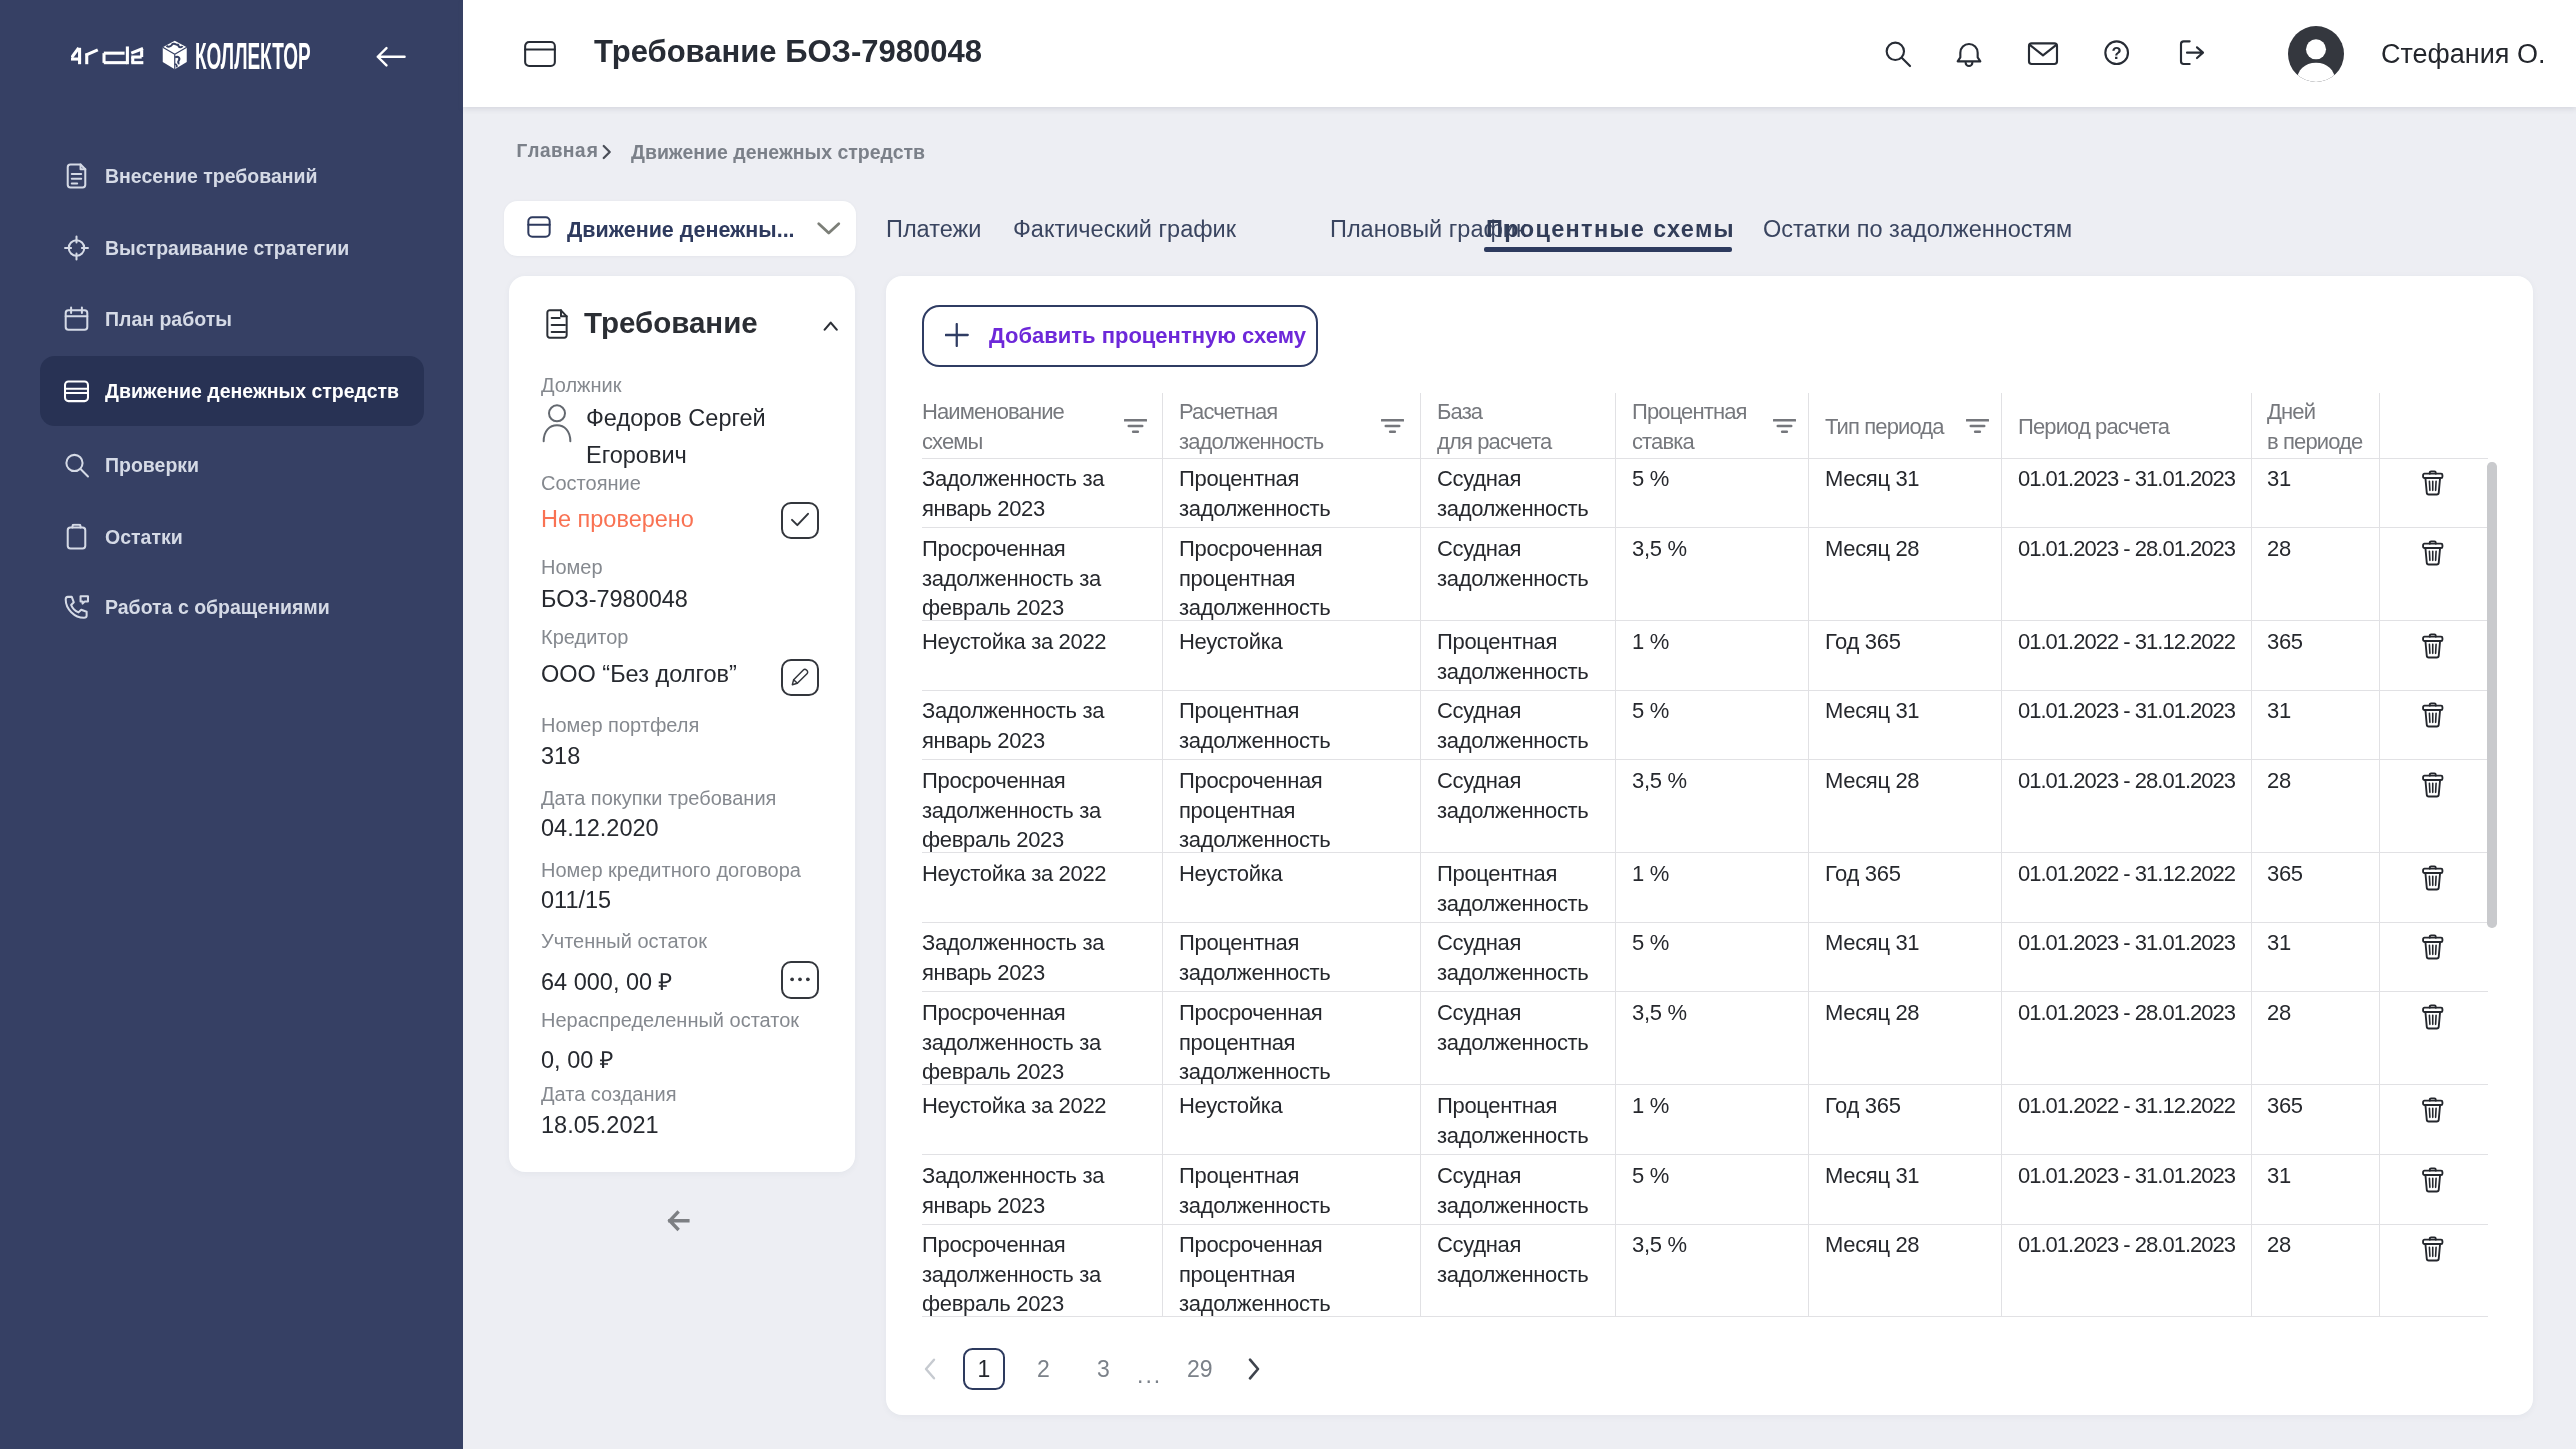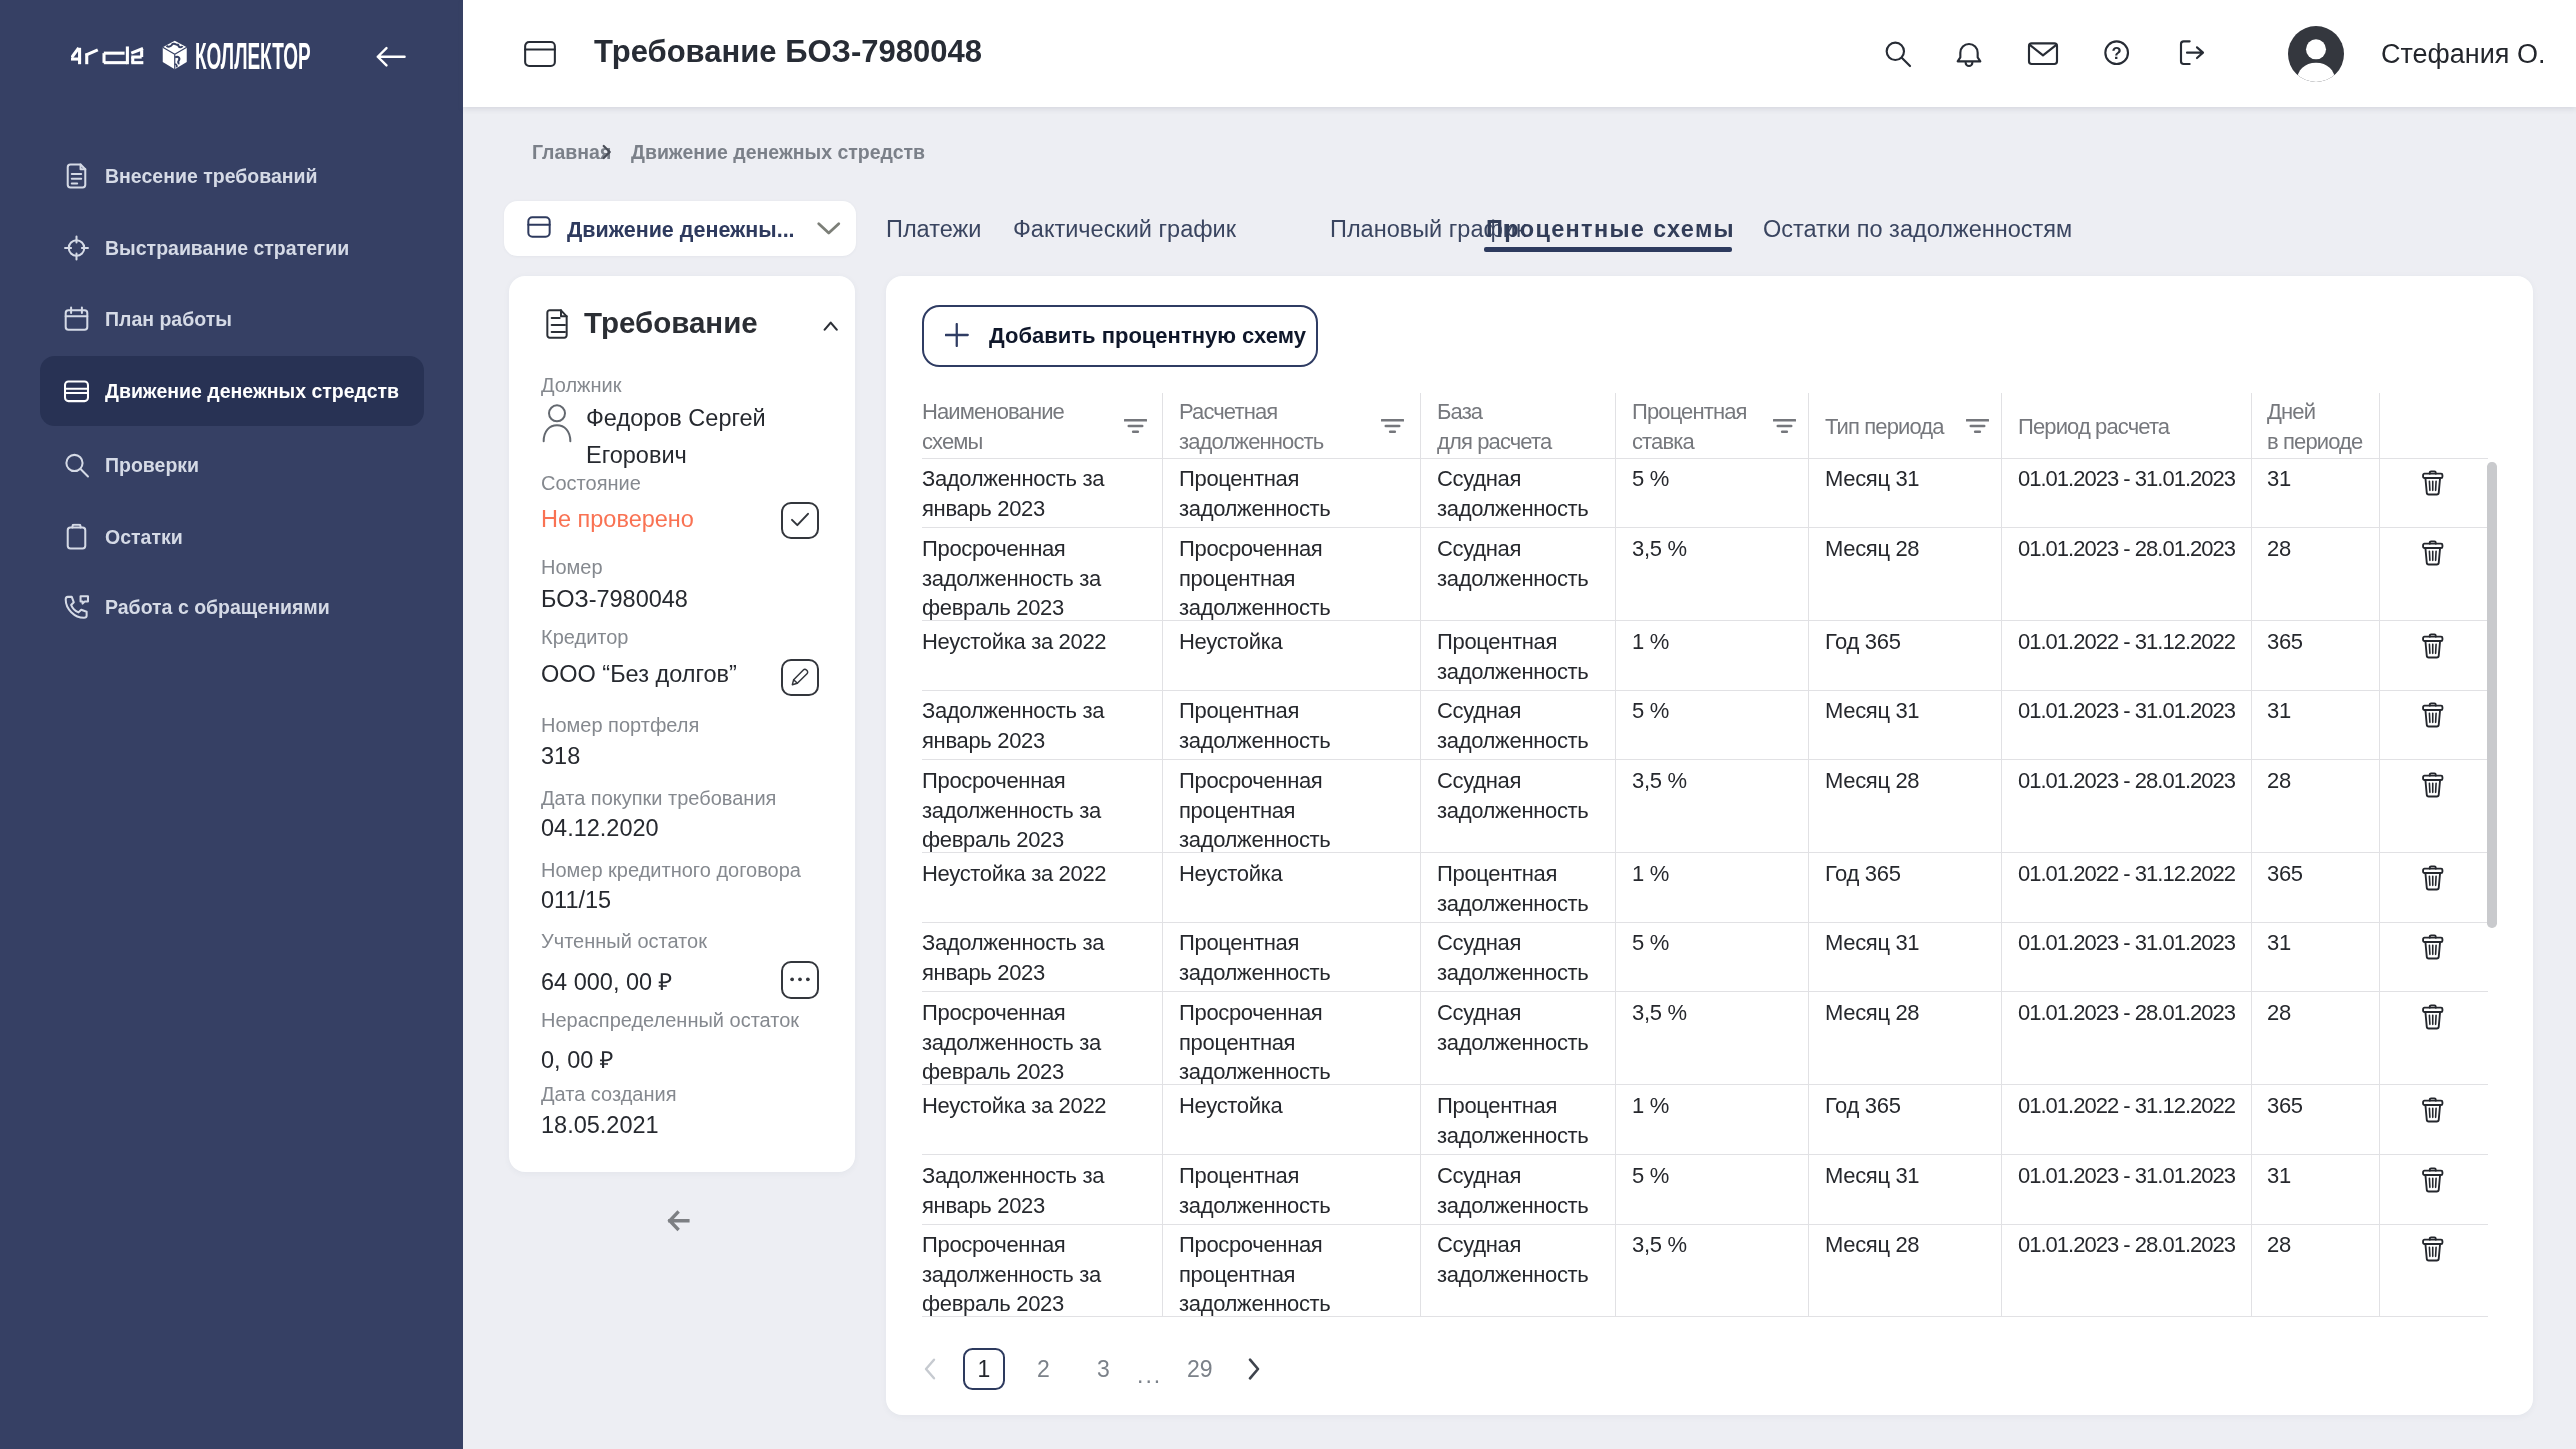--- a/index.html
+++ b/index.html
@@ -149,21 +149,21 @@
         <circle cx="42" cy="42" r="42"></circle>
       </clipPath>
     </defs>
  <circle cx="42" cy="42" r="42" fill="#34373e"></circle>
  <g clip-path="url(#avc)">
   <circle cx="42" cy="35" r="15" fill="#ffffff"></circle>
   <path d="M42,55 c-17,0 -28,11 -29,27 l0,14 58,0 0,-14 c-1,-16 -12,-27 -29,-27 Z" fill="#ffffff"></path>
  </g>
 </svg>
 <div class="abs" style="left:2381px; top:39px; font-size:27px; color:#23262c; white-space:nowrap;">Стефания О.</div>
-<div class="crumb" style="left:532px;">Главная</div>
+<div class="crumb" style="left:516px;font-family:Liberation Mono, monospace;">Главная</div>
 <svg class="abs" style="left:599px; top:142px;" width="14.8" height="20" viewBox="0 0 22 30" fill="none" stroke="#4a4e58" stroke-width="3.4" stroke-linecap="round" stroke-linejoin="round">
     <path d="M7,6 l9,9 -9,9"></path>
   </svg>
 <div class="crumb" style="left:631px;">Движение денежных стредств</div>
 <div class="pill"></div>
 <svg class="abs" style="left:527px; top:216px;" width="24" height="22" viewBox="0 0 36 33" fill="none" stroke="#2e3a5e" stroke-width="3" stroke-linecap="round">
  <rect x="2" y="2" width="32" height="29" rx="6"></rect>
     <path d="M2,13 H34"></path>
 </svg>
 <div class="abs" style="left:567px; top:218px; font-size:21.5px; font-weight:700; color:#2e3a5e; white-space:nowrap;">Движение денежны...</div>
@@ -226,21 +226,21 @@
     <circle cx="26.8" cy="8" r="2.8" fill="#33363c"></circle>
   </svg>
 <svg class="abs" style="left:667px; top:1210px;" width="23" height="21.5" viewBox="0 0 34 32" fill="none" stroke="#7d7f83" stroke-width="5" stroke-linecap="square" stroke-linejoin="miter">
  <path d="M31,16 L4,16 M15.5,4 L4,16 L15.5,28"></path>
 </svg>
 <div class="card mcard"></div>
 <div class="abs" style="left:922px; top:305px; width:396px; height:62px; border:2px solid #2f3c63; border-radius:17.4px;"></div>
 <svg class="abs" style="left:945px; top:323px;" width="23.5" height="24" viewBox="0 0 35 36" fill="none" stroke="#2f3c63" stroke-width="3.4" stroke-linecap="round">
     <path d="M17.5,1.5 V34.5 M1,18 H34"></path>
   </svg>
-<div class="abs" style="left:989px; top:323px; font-size:22px; font-weight:700; color:#0f172a; white-space:nowrap;">Добавить процентную схему</div>
+<div class="abs" style="left:989px; top:323px; font-size:22px; font-weight:700; color:#6d28d9; white-space:nowrap;">Добавить процентную схему</div>
 <div class="th" style="left:922px; top:397px;">Наименование
 схемы</div>
 <div class="th" style="left:1179px; top:397px;">Расчетная
 задолженность</div>
 <div class="th" style="left:1437px; top:397px;">База
 для расчета</div>
 <div class="th" style="left:1632px; top:397px;">Процентная
 ставка</div>
 <div class="th" style="left:1825px; top:412px;">Тип периода</div>
 <div class="th" style="left:2018px; top:412px;">Период расчета</div>

